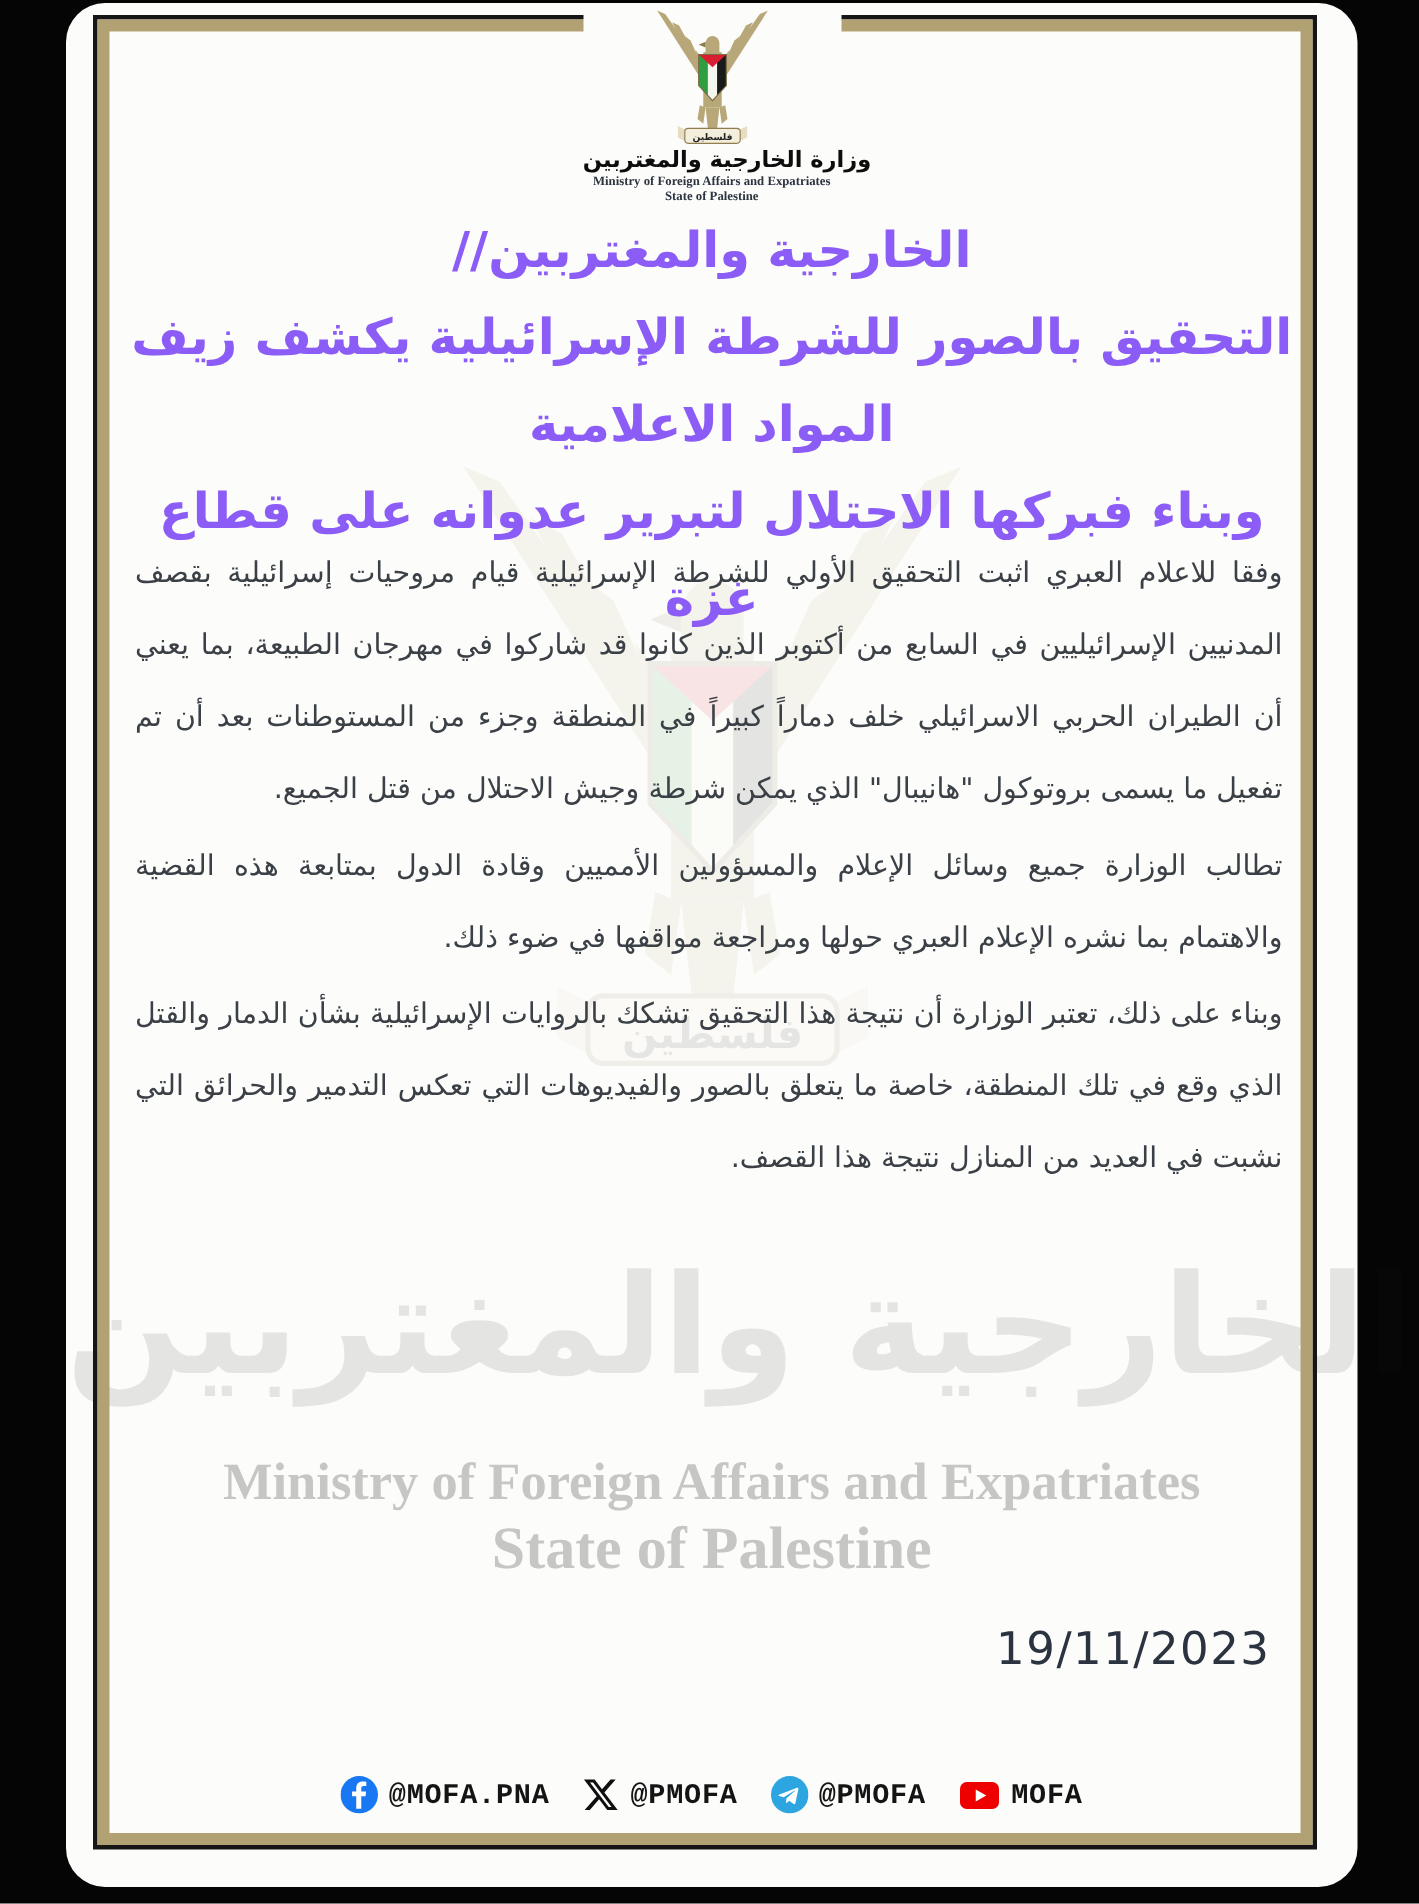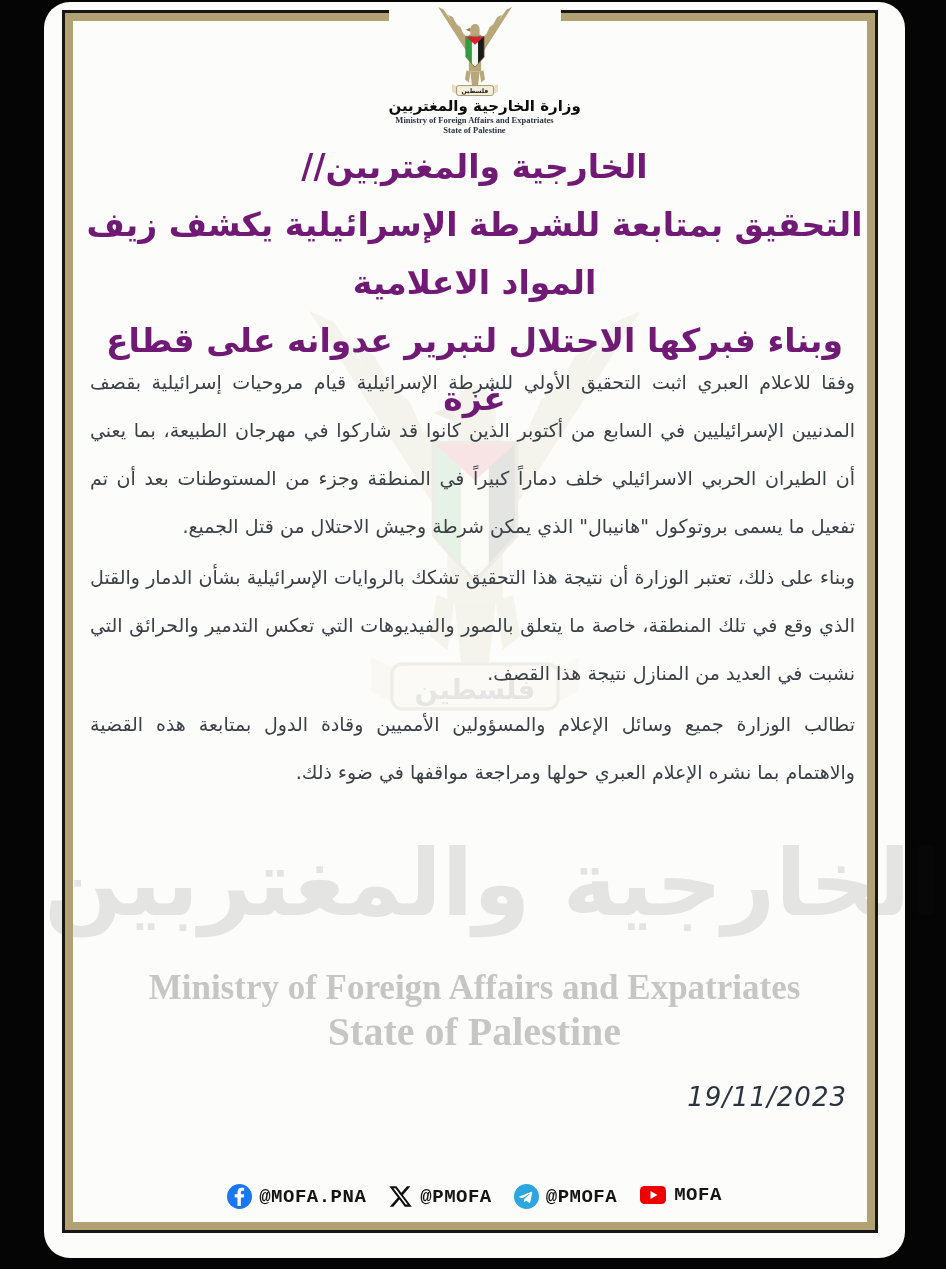--- a/index.html
+++ b/index.html
@@ -45,35 +45,35 @@
     position:absolute;left:0;right:0;text-align:center;z-index:1;
     font-family:"Liberation Serif","DejaVu Serif",serif;font-weight:bold;
     color:#9a9a9a;opacity:0.55;white-space:nowrap;
   }
   .wm-en1{top:966px;font-size:35px;}
   .wm-en2{top:1006px;font-size:40px;}
   
   .headline{
     position:absolute;top:136px;left:28px;right:28px;z-index:3;
     direction:rtl;text-align:center;font-weight:bold;
-    font-size:33px;line-height:58px;color:#701a75;
+    font-size:33px;line-height:58px;color:#8b5cf6;
   }
   .body-text{
     position:absolute;top:356px;right:50px;left:46px;z-index:3;
     direction:rtl;text-align:justify;
     font-size:19px;line-height:48px;color:#3a4046;
   }
   .body-text p{margin:0 0 3px 0;}
   .date{
     position:absolute;top:1080px;right:58px;z-index:3;
-    font-size:26px;letter-spacing:1px;color:#2b3341;font-style:italic;
+    font-size:30px;letter-spacing:1px;color:#2b3341;
   }
   .footer{
     position:absolute;top:1182px;left:0;right:0;z-index:3;
-    display:flex;justify-content:center;align-items:flex-start;gap:22px;
+    display:flex;justify-content:center;align-items:center;gap:22px;
   }
   .social{display:flex;align-items:center;gap:7px;}
   .handle{
     font-family:"Liberation Mono","DejaVu Sans Mono",monospace;
     font-weight:bold;font-size:19px;letter-spacing:0.5px;color:#141414;
   }
   .icon24{width:25px;height:25px;display:block;}
   .icon-yt{width:28px;height:22px;display:block;}
   .hidden-defs{position:absolute;width:0;height:0;}
 </style>
@@ -141,28 +141,28 @@
     <svg class="eagle-logo" viewBox="0 0 120 130">
         <use href="#eagle"></use>
       </svg>
     <div class="calligraphy">وزارة الخارجية والمغتربين</div>
     <div class="logo-en">Ministry of Foreign Affairs and Expatriates</div>
     <div class="logo-en">State of Palestine</div>
   </div>
 
   <div class="headline">
     <div>الخارجية والمغتربين//</div>
-    <div>التحقيق بمتابعة للشرطة الإسرائيلية يكشف زيف المواد الاعلامية</div>
+    <div>التحقيق بالصور للشرطة الإسرائيلية يكشف زيف المواد الاعلامية</div>
     <div>وبناء فبركها الاحتلال لتبرير عدوانه على قطاع غزة</div>
   </div>
 
   <div class="body-text">
     <p>وفقا للاعلام العبري اثبت التحقيق الأولي للشرطة الإسرائيلية قيام مروحيات إسرائيلية بقصف المدنيين الإسرائيليين في السابع من أكتوبر الذين كانوا قد شاركوا في مهرجان الطبيعة، بما يعني أن الطيران الحربي الاسرائيلي خلف دماراً كبيراً في المنطقة وجزء من المستوطنات بعد أن تم تفعيل ما يسمى بروتوكول "هانيبال" الذي يمكن شرطة وجيش الاحتلال من قتل الجميع.</p>
+    <p>تطالب الوزارة جميع وسائل الإعلام والمسؤولين الأمميين وقادة الدول بمتابعة هذه القضية والاهتمام بما نشره الإعلام العبري حولها ومراجعة مواقفها في ضوء ذلك.</p>
     <p>وبناء على ذلك، تعتبر الوزارة أن نتيجة هذا التحقيق تشكك بالروايات الإسرائيلية بشأن الدمار والقتل الذي وقع في تلك المنطقة، خاصة ما يتعلق بالصور والفيديوهات التي تعكس التدمير والحرائق التي نشبت في العديد من المنازل نتيجة هذا القصف.</p>
-    <p>تطالب الوزارة جميع وسائل الإعلام والمسؤولين الأمميين وقادة الدول بمتابعة هذه القضية والاهتمام بما نشره الإعلام العبري حولها ومراجعة مواقفها في ضوء ذلك.</p>
   </div>
 
   <div class="date">19/11/2023</div>
 
   <div class="footer">
 
     <div class="social">
       <svg class="icon24" viewBox="0 0 24 24">
         <circle cx="12" cy="12" r="12" fill="#1877f2"></circle>
         <path fill="#ffffff" d="M13.3 21v-8h2.7l.4-3.1h-3.1V7.9c0-.9.25-1.5 1.55-1.5h1.65V3.6c-.29-.04-1.27-.12-2.41-.12-2.39 0-4.02 1.46-4.02 4.13v2.3H7.4V13h2.66v8z"></path>

